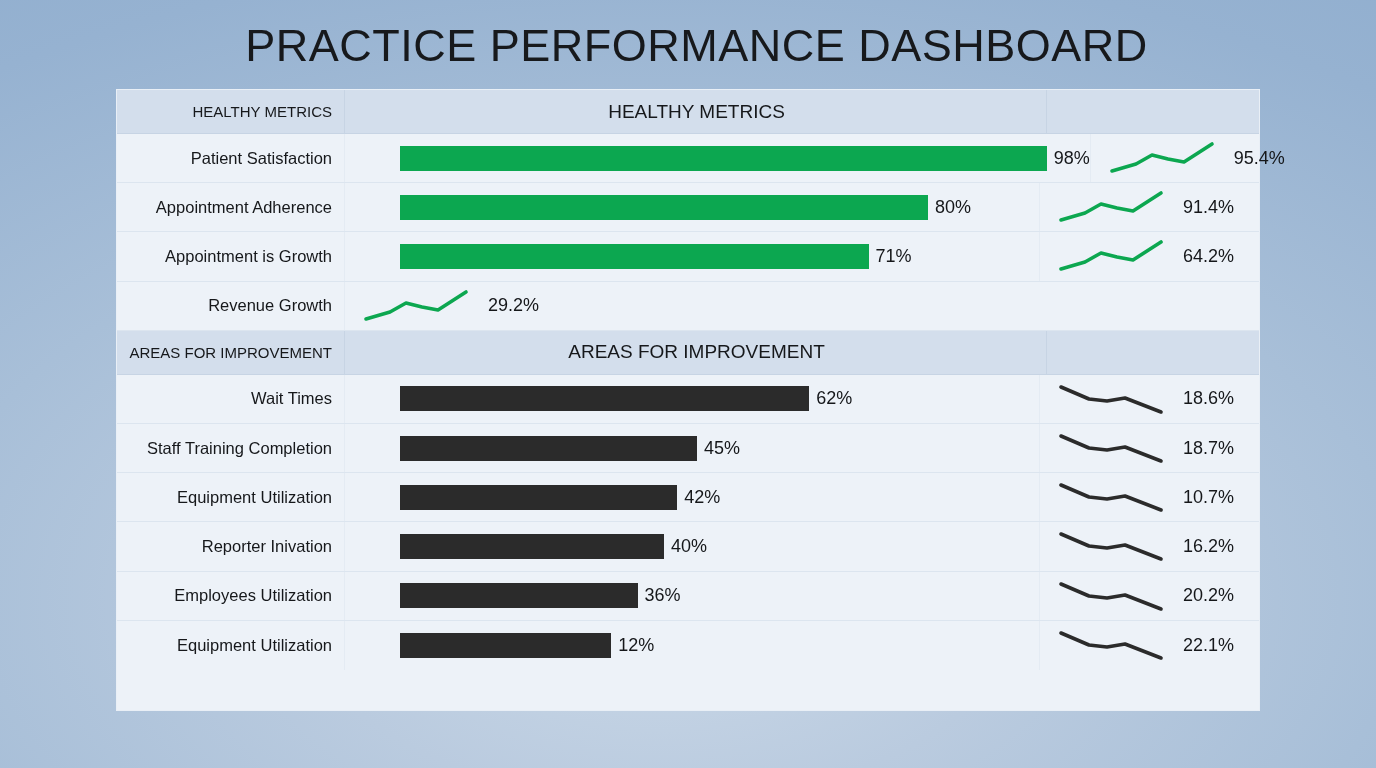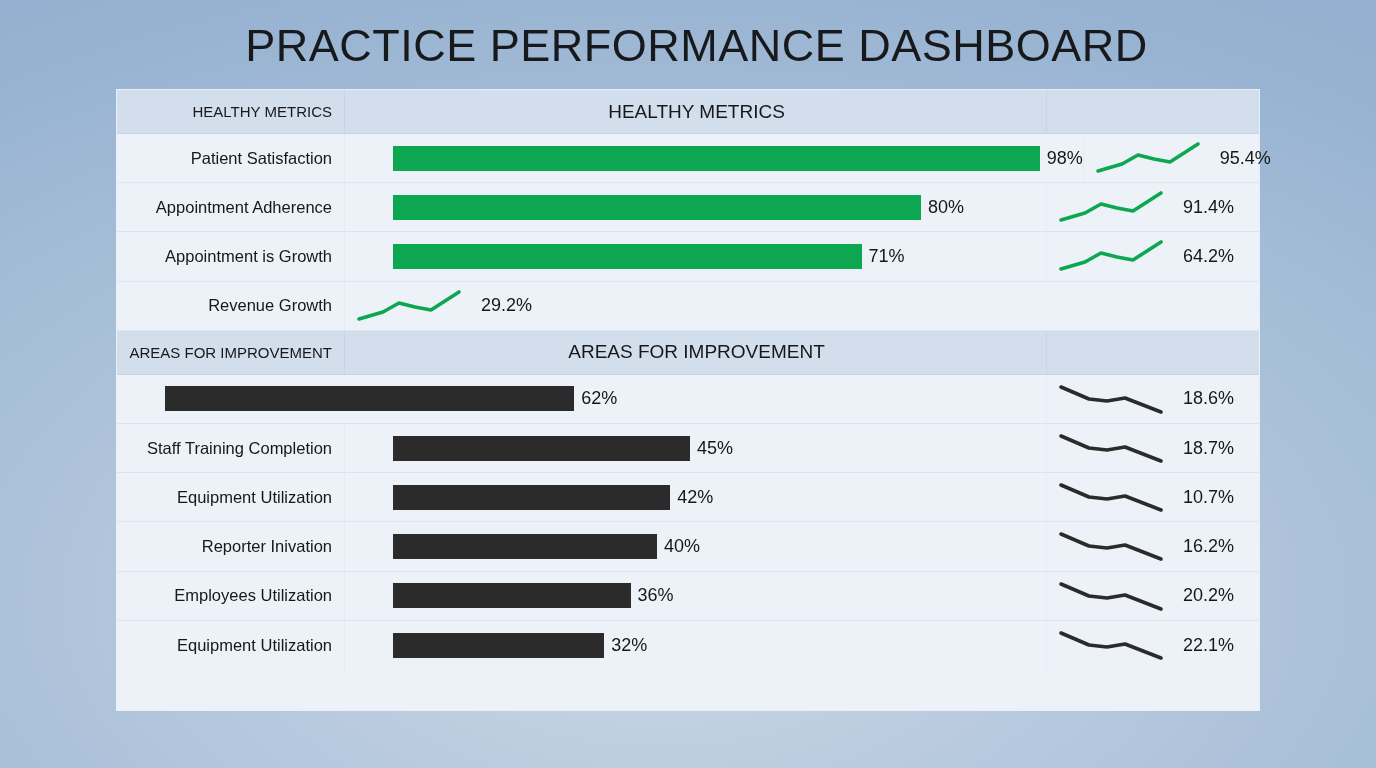--- a/index.html
+++ b/index.html
@@ -42,21 +42,21 @@
     border-bottom:1px solid #DCE5EF;
     background:#EDF2F8;
   }
   .row:last-child{border-bottom:none;}
 
   .row.section{
     background:#fca5a5;
     height:44px;
     border-bottom:1px solid #C7D4E4;
   }
-  .row.data{height:49.2px;}
+  .row.data{height:49.2px;gap:7px;}
 
   .c1{
     width:228px;flex:0 0 228px;
     border-right:1px solid #E4EBF3;
     box-sizing:border-box;
     display:flex;align-items:center;justify-content:flex-end;
     padding-right:12px;
     color:#16181B;
     font-size:16.5px;
   }
@@ -180,20 +180,21 @@
           </svg>
           <div class="spark-val">29.2%</div>
         </div>
       </div>
       <div class="row section">
         <div class="c1">AREAS FOR IMPROVEMENT</div>
         <div class="c2">AREAS FOR IMPROVEMENT</div>
         <div class="c3"></div>
       </div>
       <div class="row data">
+        <div class="c1">Wait Times</div>
         <div class="c2">
           <div class="bar-wrap">
             <div class="bar bad" style="width: 409.2px; background: rgb(43, 43, 43);"></div>
             <div class="bar-val">62%</div>
           </div>
         </div>
         <div class="c3">
           <svg class="spark" viewBox="0 0 108 40" preserveAspectRatio="none">
             <polyline points="4,8 32,20 50,22 68,19 104,33" fill="none" stroke="#2B2B2B" stroke-width="3.6" stroke-linejoin="round" stroke-linecap="round"></polyline>
           </svg>
@@ -258,21 +259,21 @@
             <polyline points="4,8 32,20 50,22 68,19 104,33" fill="none" stroke="#2B2B2B" stroke-width="3.6" stroke-linejoin="round" stroke-linecap="round"></polyline>
           </svg>
           <div class="spark-val">20.2%</div>
         </div>
       </div>
       <div class="row data">
         <div class="c1">Equipment Utilization</div>
         <div class="c2">
           <div class="bar-wrap">
             <div class="bar bad" style="width: 211.2px; background: rgb(43, 43, 43);"></div>
-            <div class="bar-val">32%</div>
+            <div class="bar-val">12%</div>
           </div>
         </div>
         <div class="c3">
           <svg class="spark" viewBox="0 0 108 40" preserveAspectRatio="none">
             <polyline points="4,8 32,20 50,22 68,19 104,33" fill="none" stroke="#2B2B2B" stroke-width="3.6" stroke-linejoin="round" stroke-linecap="round"></polyline>
           </svg>
           <div class="spark-val">22.1%</div>
         </div>
       </div>
     </div>

